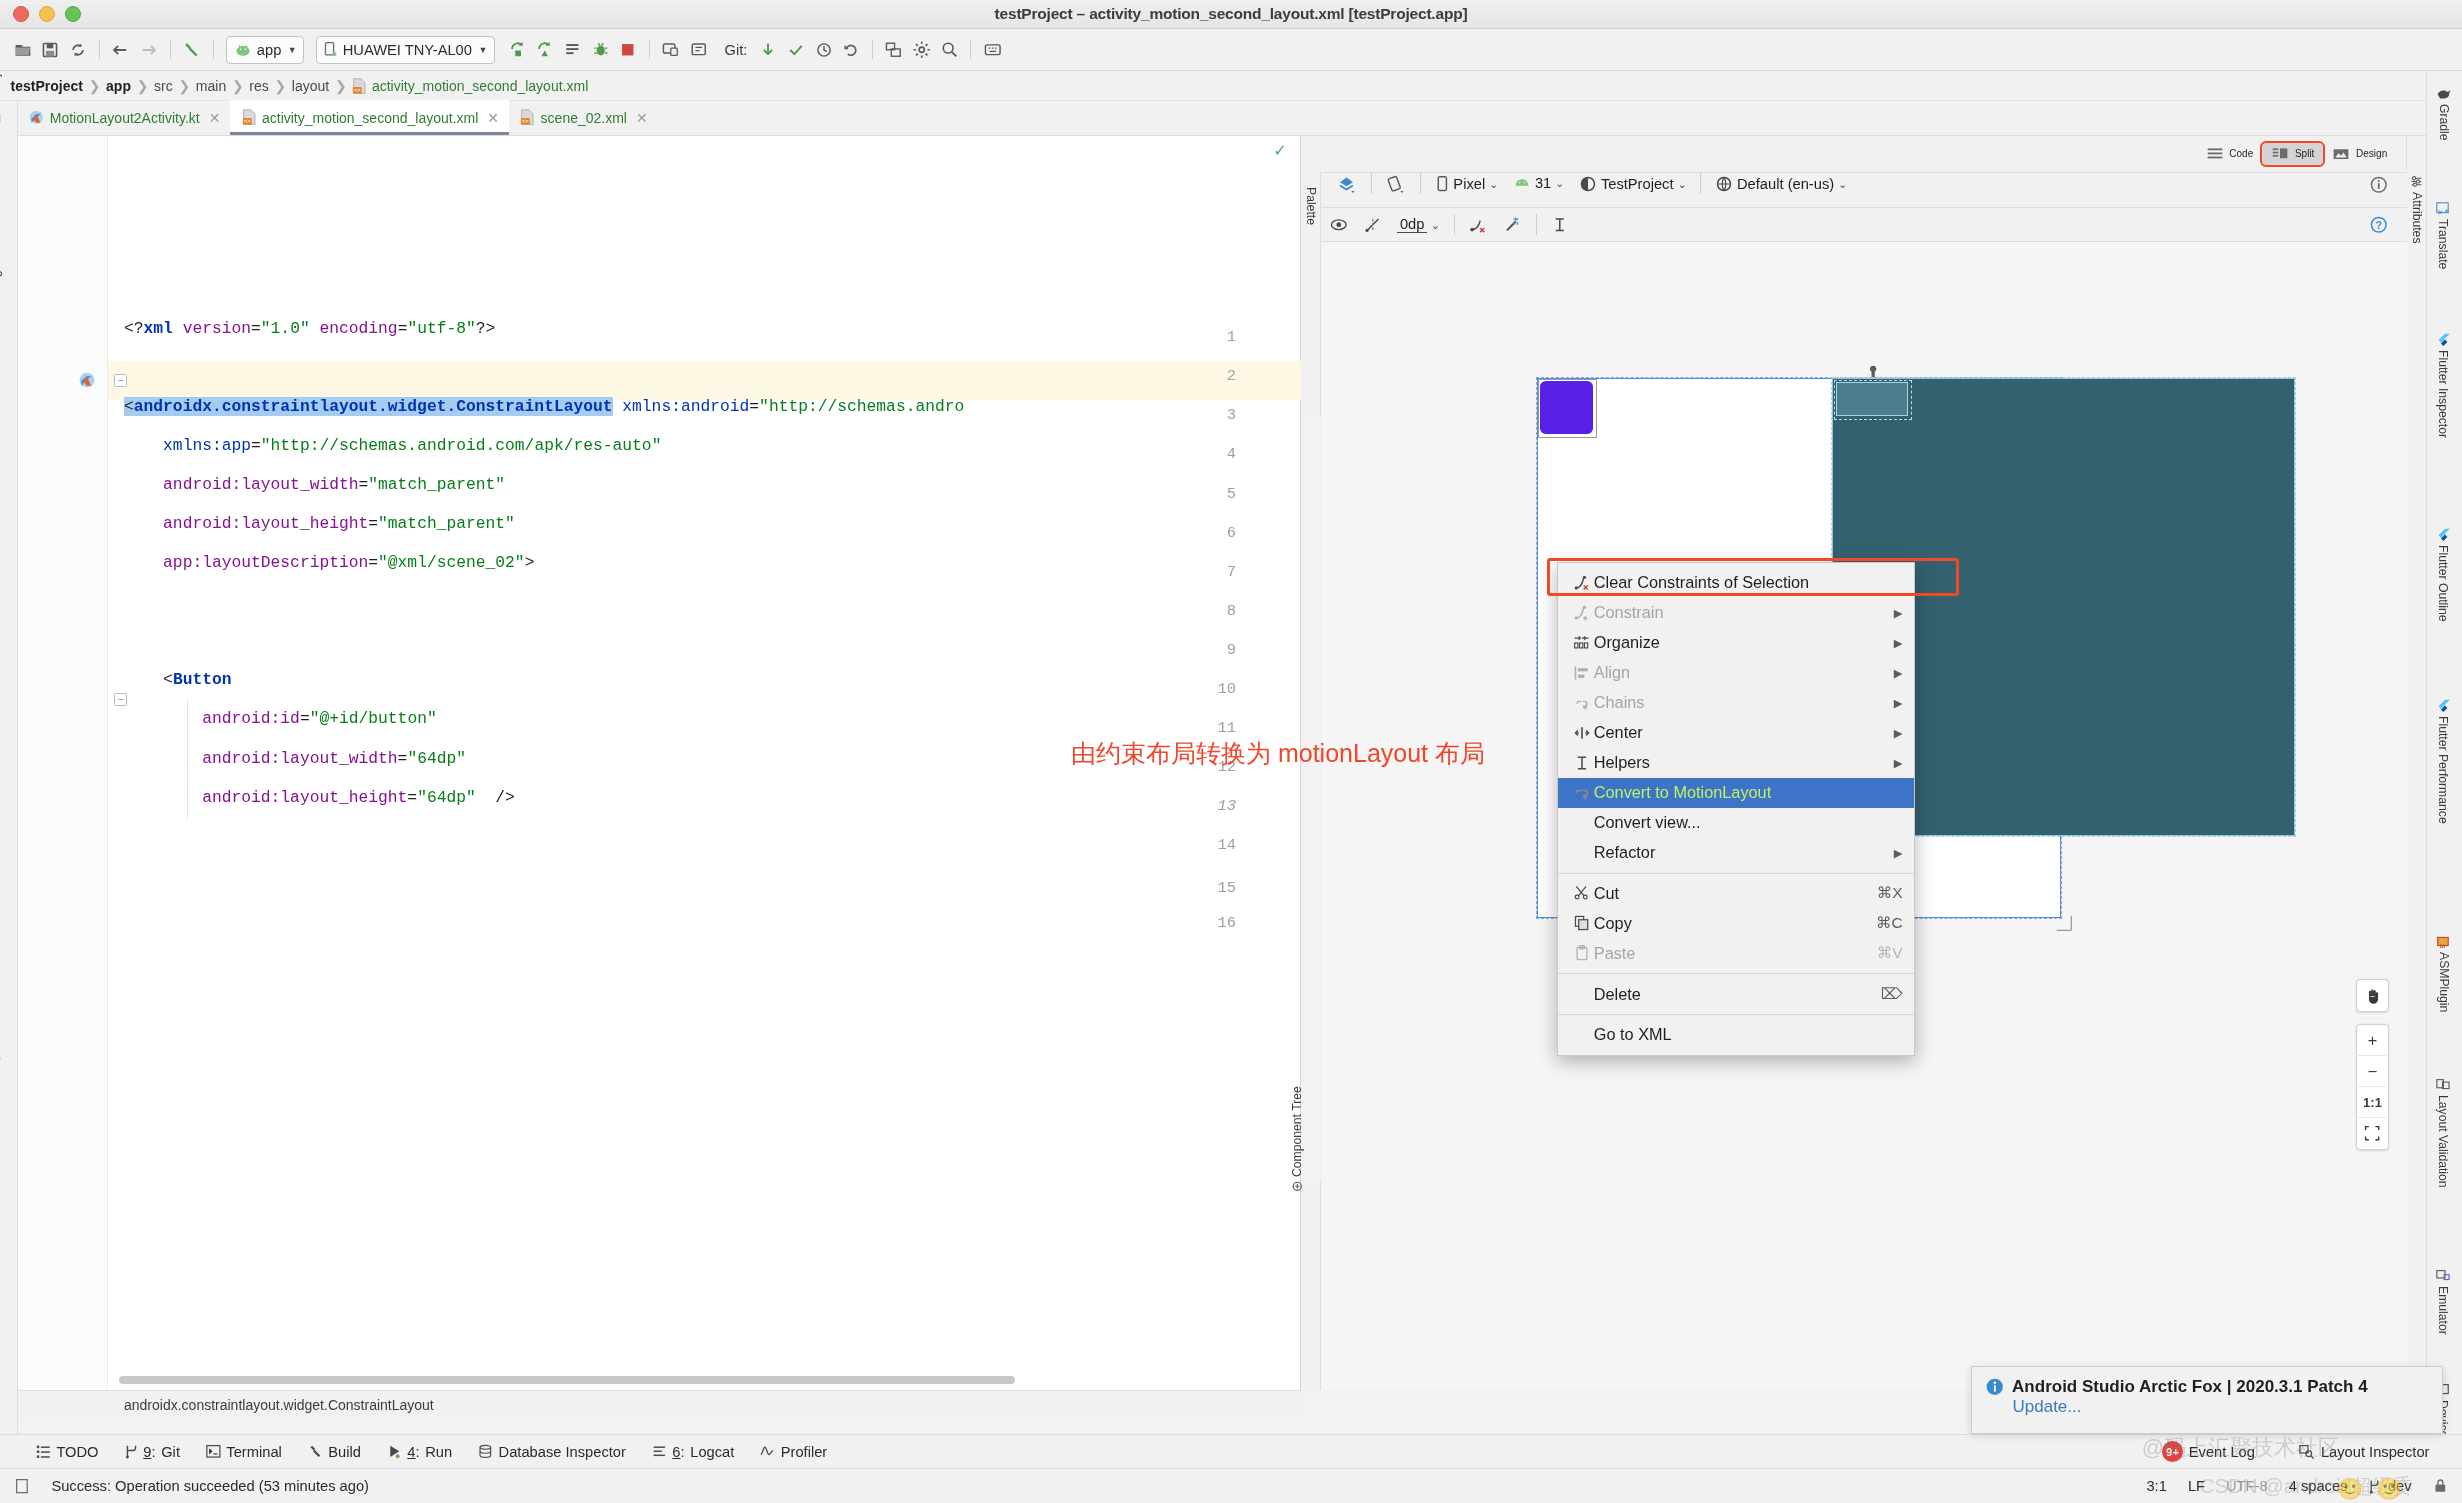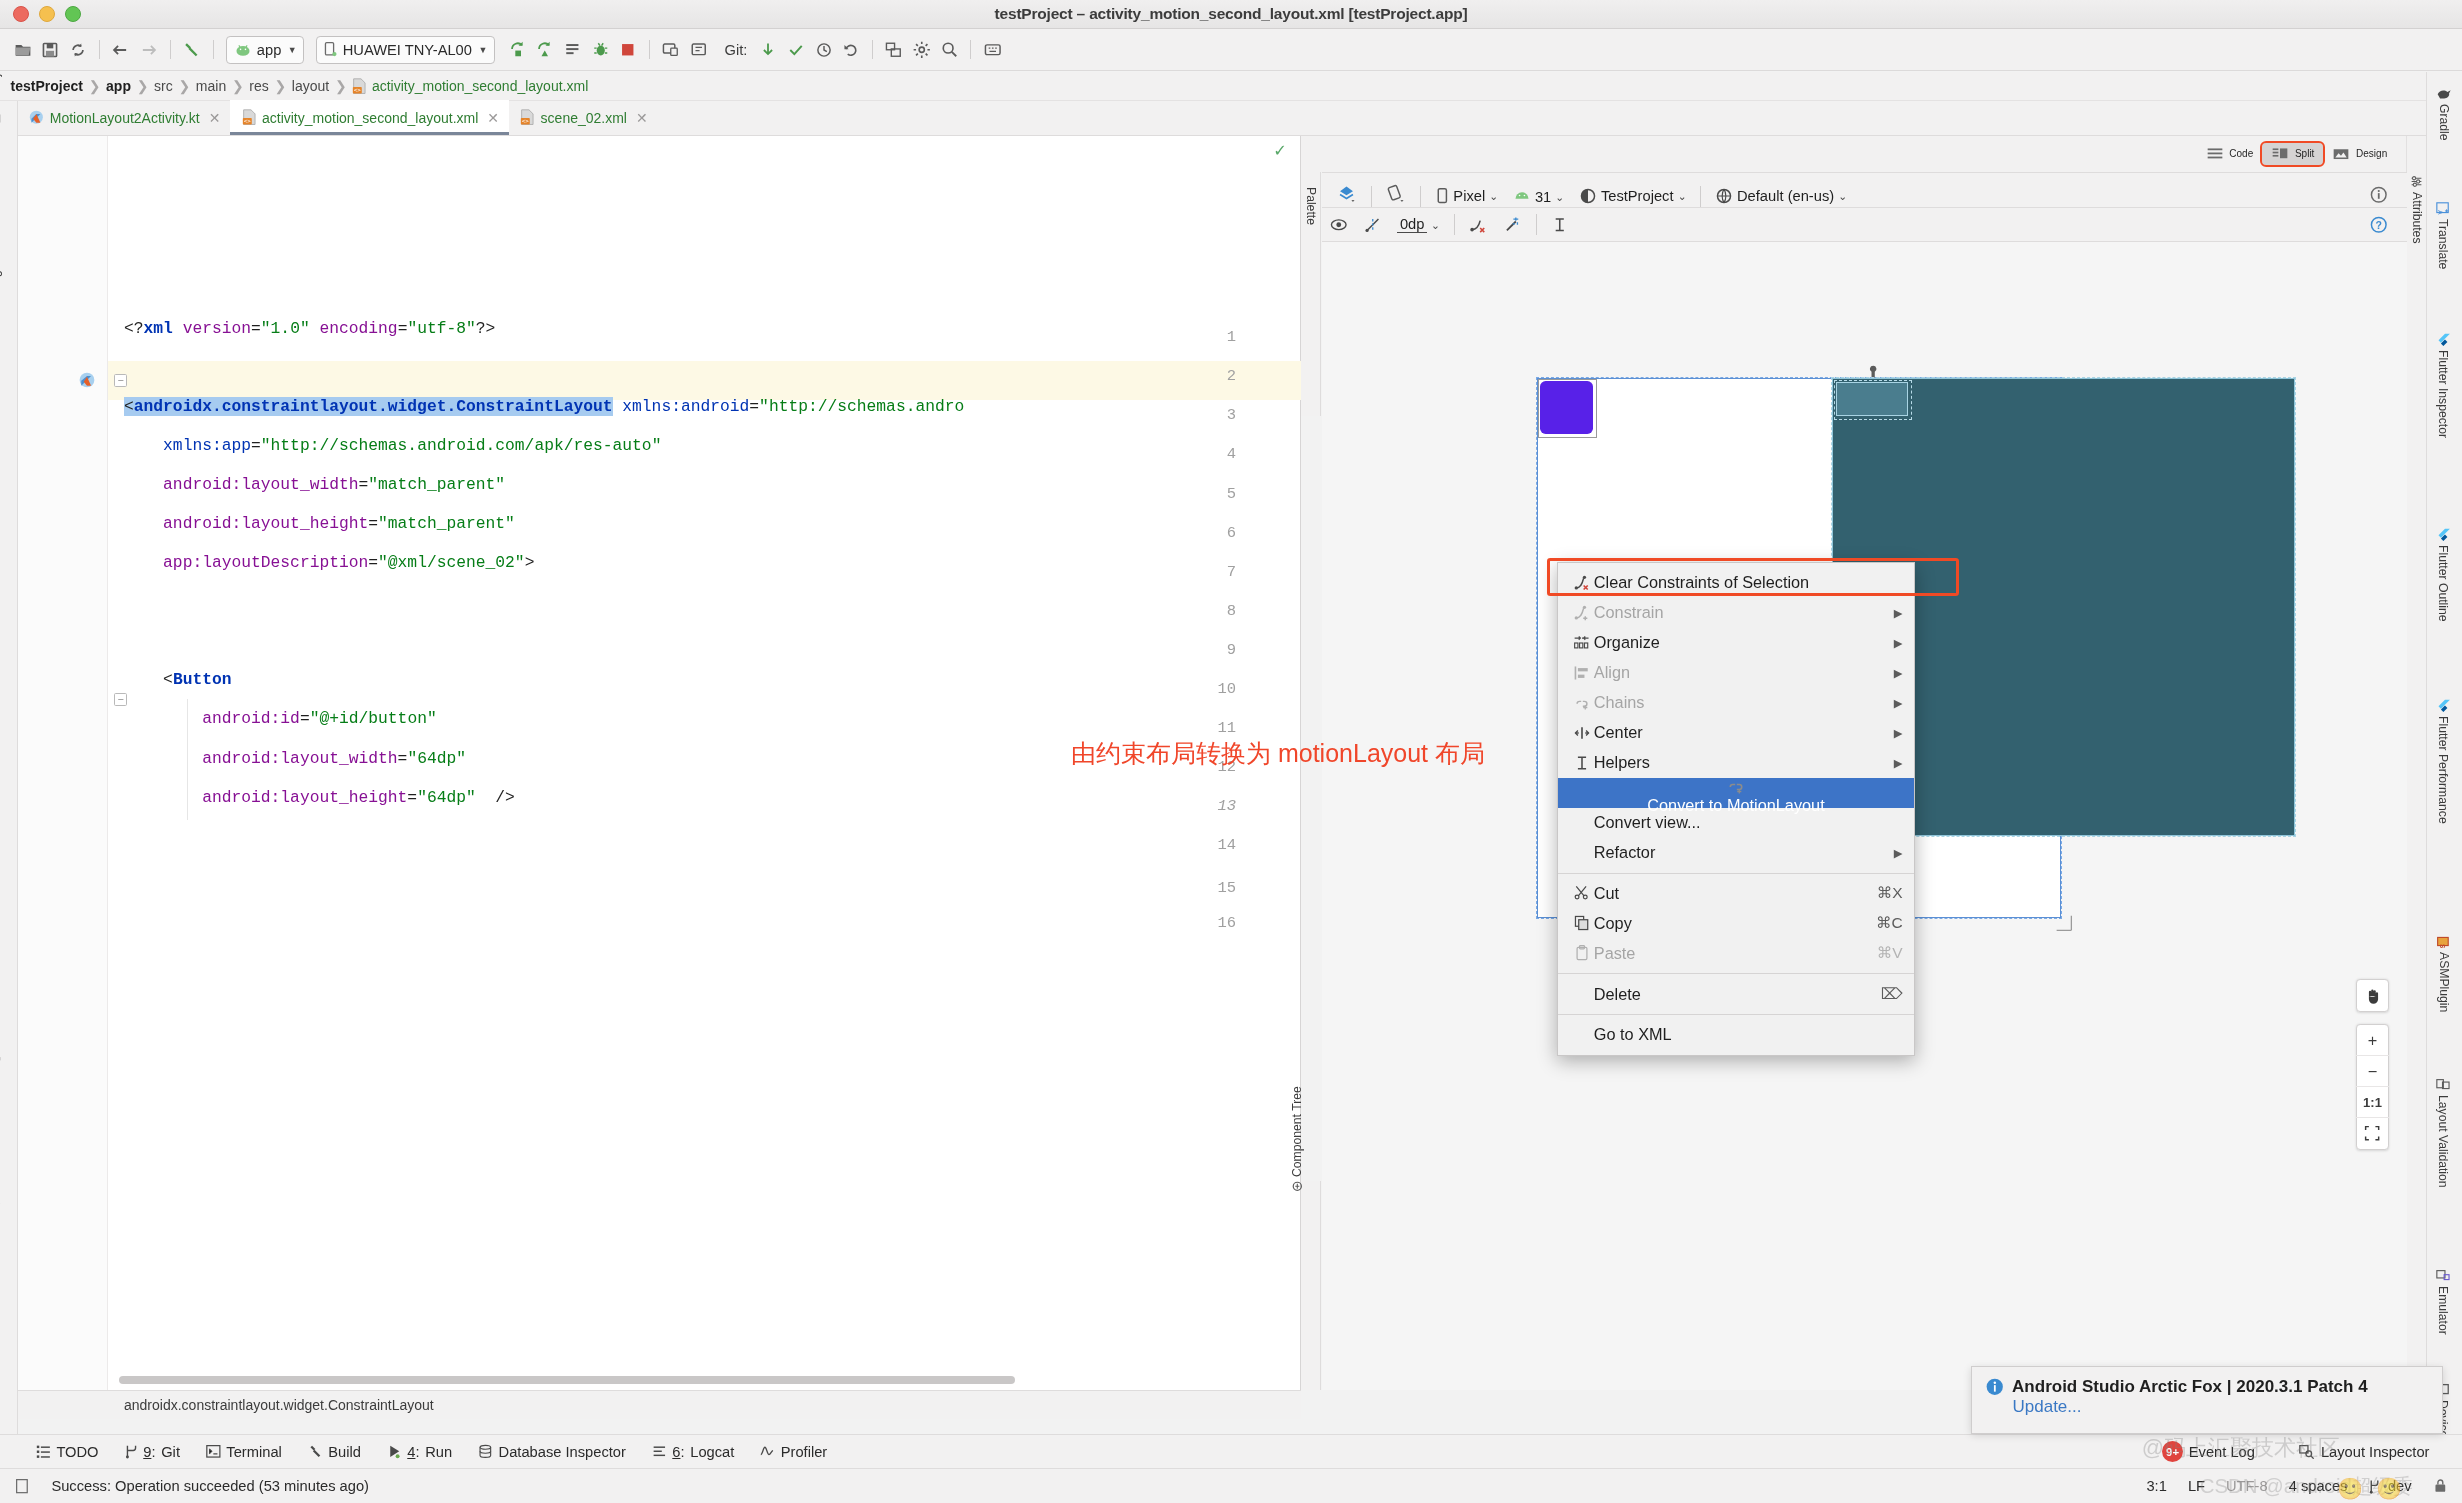--- a/index.html
+++ b/index.html
@@ -158,21 +158,21 @@
     font-size:10px; color:#1f1f1f; border-radius:4.1px; cursor:pointer;
   }
   .mode-btn.active { background:#d5d3d3; }
   .mode-hi {
     outline:2.4px solid #f04a25; border-radius:4.1px;
   }
 
   .design-toolbar1 {
     position:absolute; left:1322px; top:172px; width:1085px; height:36px;
     background:#f2f1f1; border-top:0.8px solid #dedcdc; border-bottom:0.8px solid #dedcdc;
-    display:flex; align-items:flex-end; gap:0px; padding-left:6.5px;
+    display:flex; align-items:flex-start; gap:0px; padding-left:6.5px;
   }
   .dt-item {
     display:flex; align-items:center; gap:4.1px; padding:2.4px 7.3px;
     font-size:14.7px; color:#1f1f1f; cursor:pointer; border-radius:3.3px;
   }
   .dt-sep{width:0.8px;height:21px;background:#cfcdcd;margin:0 6.5px;}
   .design-toolbar2 {
     position:absolute; left:1322px; top:208px; width:1085px; height:34px;
     background:#f2f1f1; border-bottom:0.8px solid #dedcdc;
     display:flex; align-items:center; padding-left:0;
@@ -240,21 +240,21 @@
   .mi {
     height:30px; display:flex; align-items:center; padding:0 11.4px;
     font-size:16.3px; color:#1f1f1f; cursor:pointer; position:relative;
   }
   .mi .mi-ico { width:24.4px; flex:none; display:flex; align-items:center; justify-content:center;}
   .mi .mi-lbl { flex:1; }
   .mi .mi-acc { color:#5c5c5c; font-size:15.5px; margin-left:11.4px;}
   .mi .mi-arrow { color:#5c5c5c; font-size:11.4px; position:absolute; right:11.4px;}
   .mi.disabled { color:#a5a5a5; }
   .mi.disabled .mi-acc{ color:#b3b3b3;}
-  .mi.selected { background:#3d74c7; color:#ffffff;flex-direction:column; }
+  .mi.selected { background:#3d74c7; color:#bef264; }
   .mi-div { height:0.8px; background:#d6d4d4; margin:4.9px 0; }
   .ctx-hi {
     position:absolute; left:1547px; top:558px; width:412px; height:38px;
     border:3.3px solid #f04a25; border-radius:3.3px; z-index:61; pointer-events:none;
   }
 
   
   .annot {
     position:absolute; left:1071px; top:737px; font-size:25px; color:#f0462a;
     white-space:nowrap; z-index:55;

